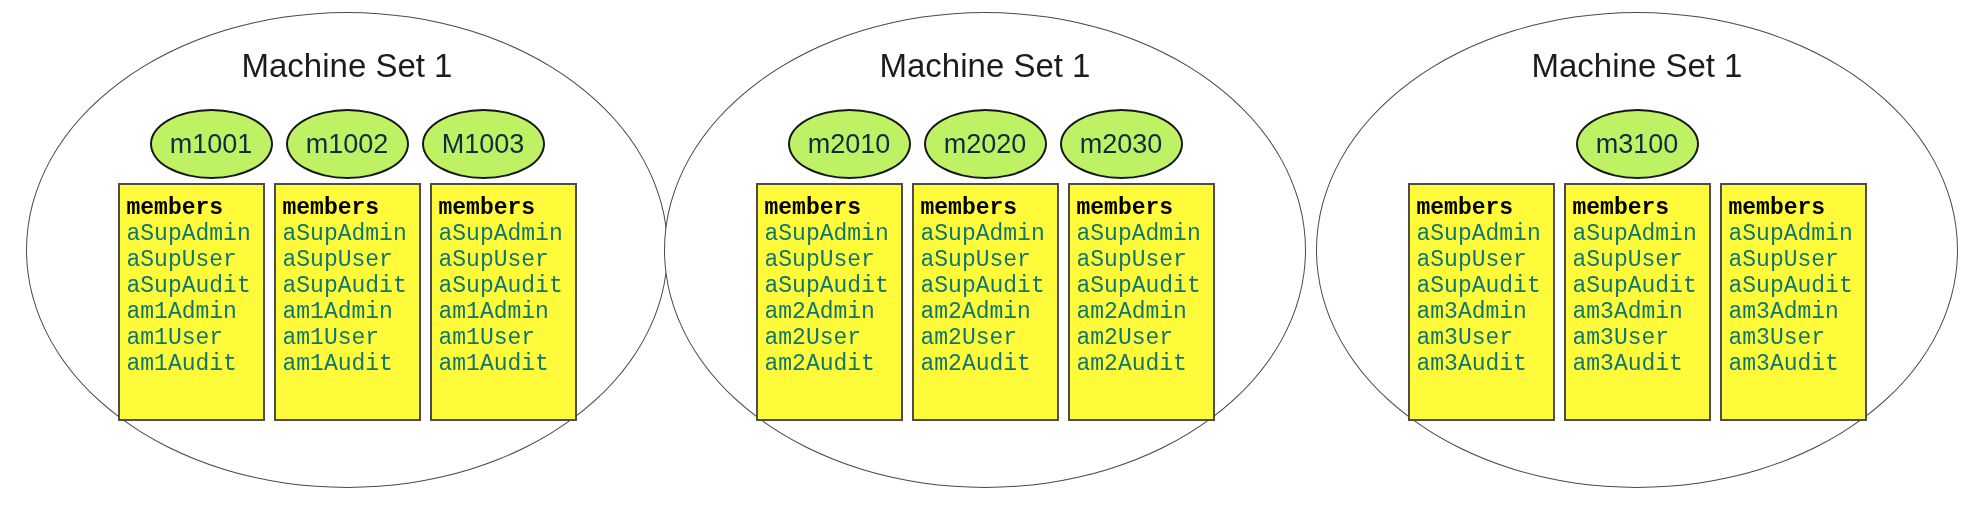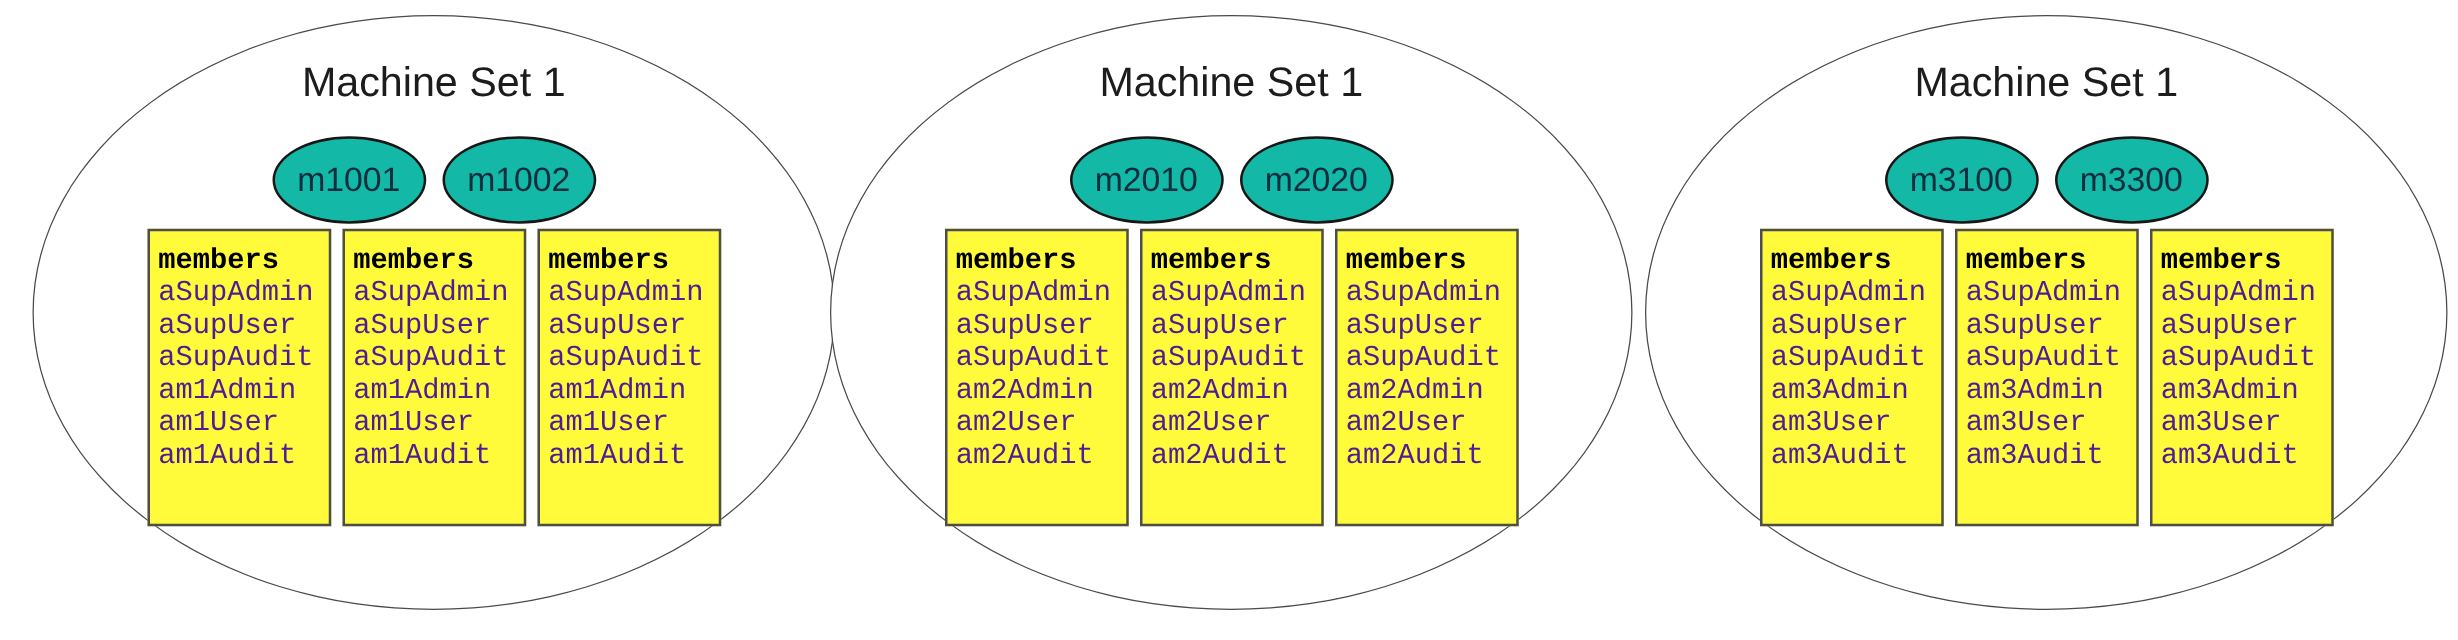--- a/index.html
+++ b/index.html
@@ -13,51 +13,54 @@
   }
   .set-1{left:26px;}
   .set-2{left:664px;}
   .set-3{left:1316px;}
   .set-title{
     margin-top:36px;font-size:33px;line-height:33px;color:#1c1c1c;
     white-space:nowrap;
   }
   .ovals{display:flex;gap:13px;margin-top:27px;position:relative;z-index:2;}
   .oval{
-    width:123px;height:70px;background:#14b8a6;
+    width:123px;height:70px;background:#bef264;
     border:2px solid #161616;border-radius:50%;
     box-sizing:border-box;
     display:flex;align-items:center;justify-content:center;
   }
   .oval-label{font-size:27px;color:#0d2e3e;white-space:nowrap;}
   .boxes{display:flex;gap:9px;margin-top:4px;position:relative;z-index:1;}
   .box{
     width:147px;height:238px;background:#fffb3b;
     border:2px solid #4d4d4d;box-sizing:border-box;
     padding:10px 2px 0 7px;
     font-family:"Liberation Mono",monospace;
     font-size:23px;line-height:26px;
     overflow:hidden;
   }
   .box-header{font-weight:bold;color:#000000;white-space:nowrap;}
-  .member{color:#4c1d95;white-space:nowrap;}
+  .member{color:#0f766e;white-space:nowrap;}
 </style>
 </head>
 <body>
 
 <div class="canvas">
 
   <div class="set set-1">
     <div class="set-title">Machine Set 1</div>
     <div class="ovals">
       <div class="oval">
         <span class="oval-label">m1001</span>
       </div>
       <div class="oval">
         <span class="oval-label">m1002</span>
+      </div>
+      <div class="oval">
+        <span class="oval-label">M1003</span>
       </div>
     </div>
     <div class="boxes">
       <div class="box">
         <div class="box-header">members</div>
         <div class="member">aSupAdmin</div>
         <div class="member">aSupUser</div>
         <div class="member">aSupAudit</div>
         <div class="member">am1Admin</div>
         <div class="member">am1User</div>
@@ -86,20 +89,23 @@
 
   <div class="set set-2">
     <div class="set-title">Machine Set 1</div>
     <div class="ovals">
       <div class="oval">
         <span class="oval-label">m2010</span>
       </div>
       <div class="oval">
         <span class="oval-label">m2020</span>
       </div>
+      <div class="oval">
+        <span class="oval-label">m2030</span>
+      </div>
     </div>
     <div class="boxes">
       <div class="box">
         <div class="box-header">members</div>
         <div class="member">aSupAdmin</div>
         <div class="member">aSupUser</div>
         <div class="member">aSupAudit</div>
         <div class="member">am2Admin</div>
         <div class="member">am2User</div>
         <div class="member">am2Audit</div>
@@ -124,23 +130,20 @@
       </div>
     </div>
   </div>
 
   <div class="set set-3">
     <div class="set-title">Machine Set 1</div>
     <div class="ovals">
       <div class="oval">
         <span class="oval-label">m3100</span>
       </div>
-      <div class="oval">
-        <span class="oval-label">m3300</span>
-      </div>
     </div>
     <div class="boxes">
       <div class="box">
         <div class="box-header">members</div>
         <div class="member">aSupAdmin</div>
         <div class="member">aSupUser</div>
         <div class="member">aSupAudit</div>
         <div class="member">am3Admin</div>
         <div class="member">am3User</div>
         <div class="member">am3Audit</div>

